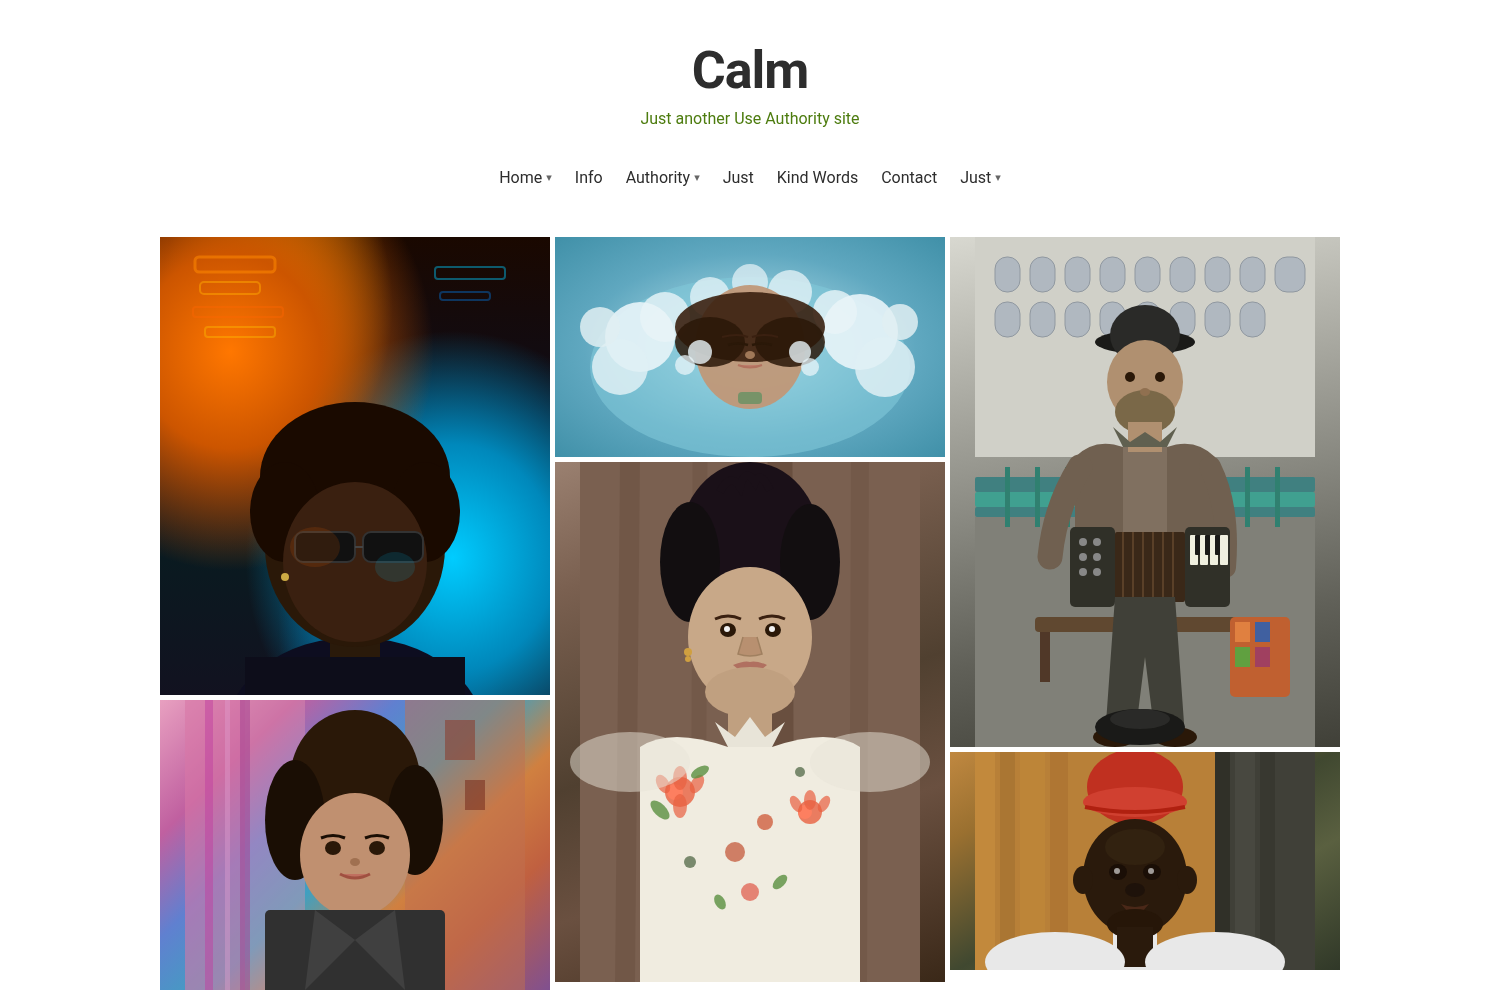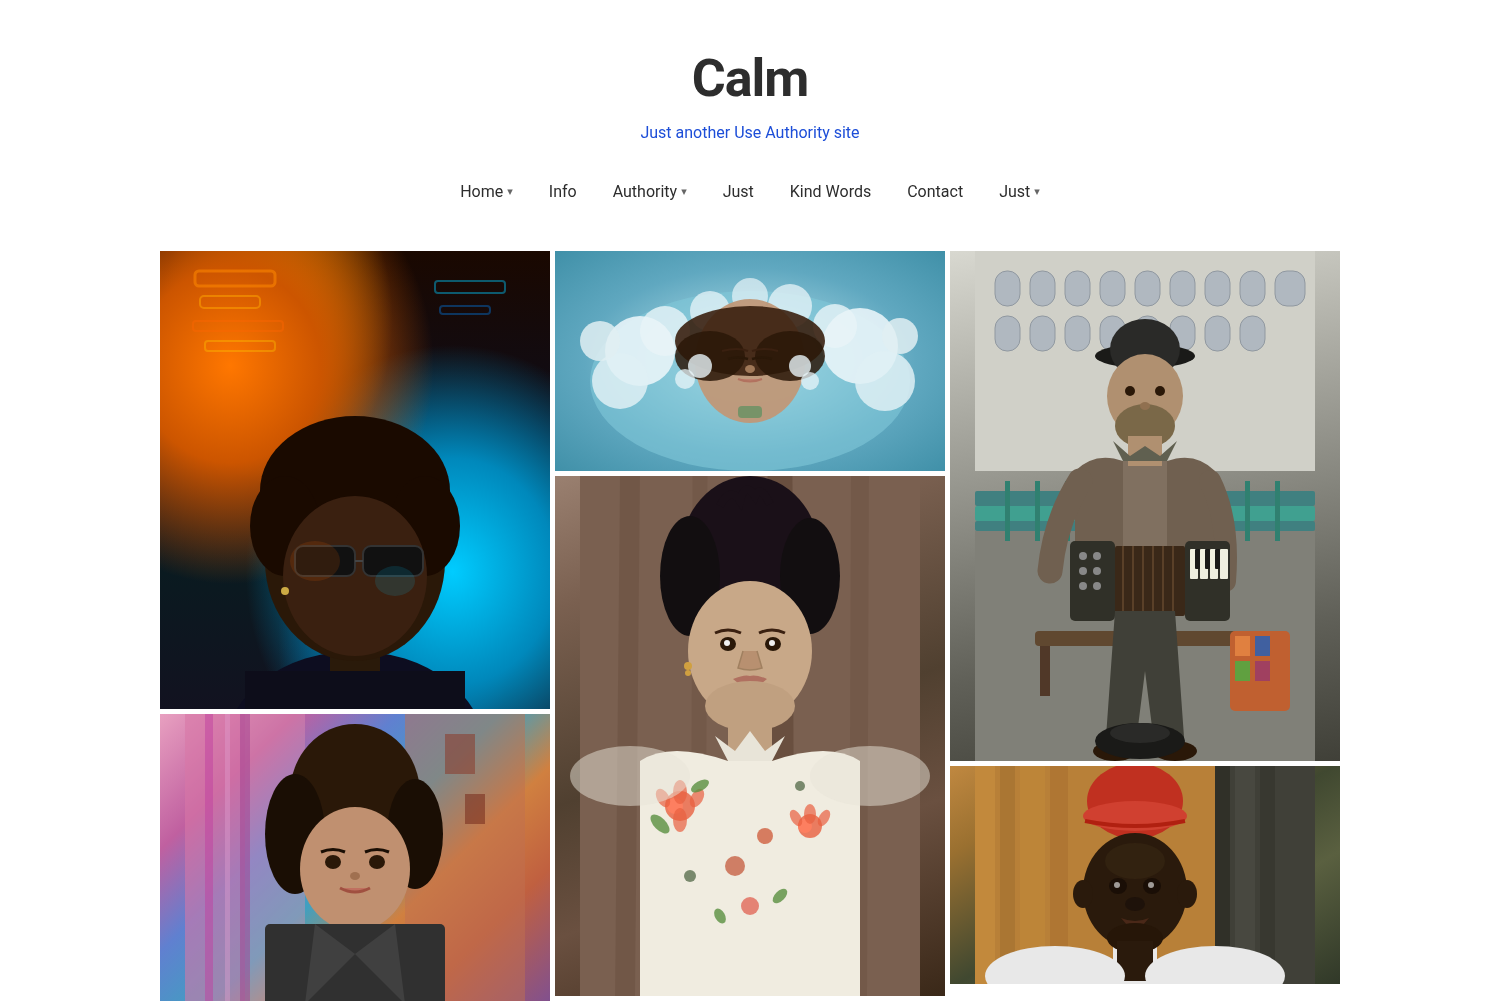--- a/index.html
+++ b/index.html
@@ -18,35 +18,34 @@
     .site-header {
       text-align: center;
       padding: 40px 20px 20px;
     }
 
     .site-title {
       font-size: 52px;
       font-weight: 700;
       color: #2d2d2d;
       letter-spacing: -1px;
-      margin-top: 8px;
     }
 
     .site-tagline {
       font-size: 16px;
-      color: #1d4ed8;
-      margin-top: 14px;
+      color: #4d7c0f;
+      margin-top: 8px;
     }
 
     
     .site-nav {
       display: flex;
       justify-content: center;
       align-items: center;
-      gap: 36px;
+      gap: 23px;
       padding: 20px 20px 30px;
       border-bottom: none;
     }
 
     .nav-item {
       font-size: 16px;
       color: #2d2d2d;
       text-decoration: none;
       cursor: pointer;
       display: flex;

